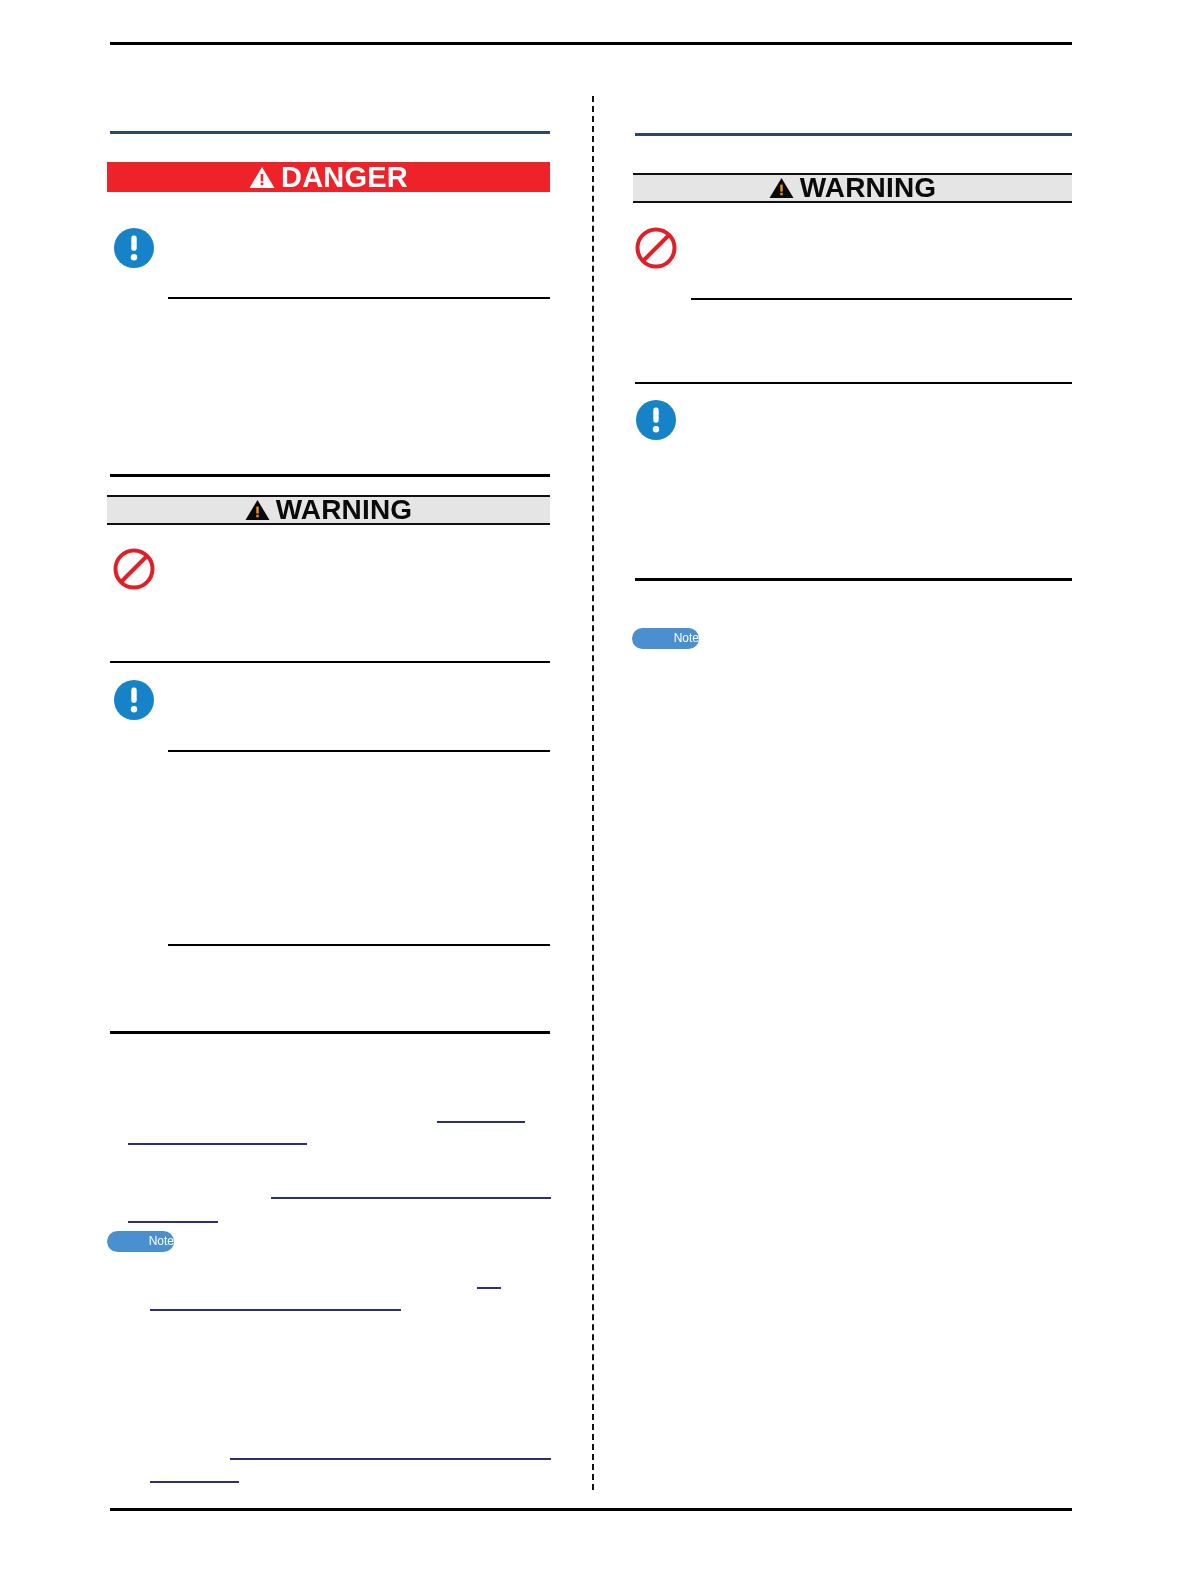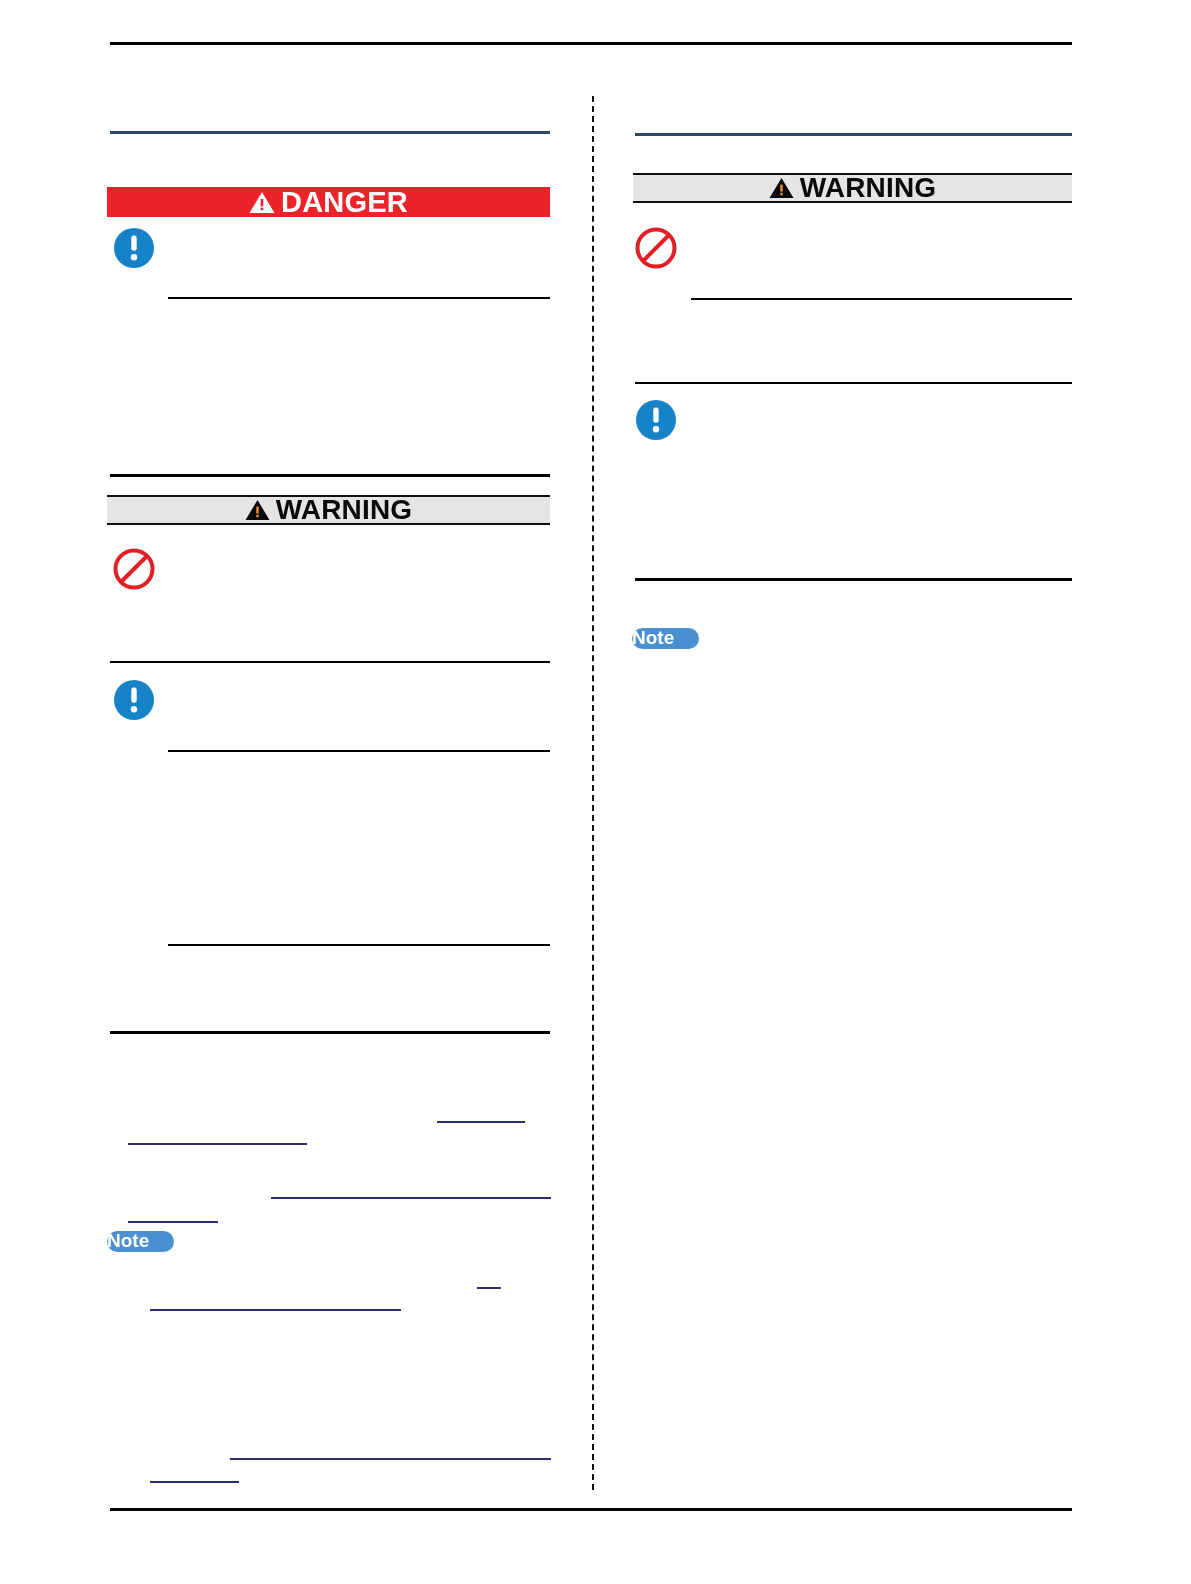--- a/index.html
+++ b/index.html
@@ -86,43 +86,43 @@
   .picto {
     position: absolute;
   }
 
   
   .note-pill {
     position: absolute;
     background: #4a90d0;
     border-radius: 11px;
     color: #ffffff;
-    font-weight: bold;
-    font-size: 19px;
+    font-weight: normal;
+    font-size: 12px;
     line-height: 1;
     display: flex;
     align-items: center;
-    justify-content: flex-start;
+    justify-content: flex-end;
     box-sizing: border-box;
     padding-bottom: 2px;
   }
 </style>
 </head>
 <body>
 
 <div id="page">
 
   <div class="rule-black" style="left:110px; top:42px; width:962px; height:3px;"></div>
   <div class="rule-black" style="left:110px; top:1508px; width:962px; height:3px;"></div>
 
   <div class="col-divider"></div>
 
   <div class="rule-navy" style="left:110px; top:131px; width:440px; height:3px;"></div>
 
-  <div class="alert-banner banner-danger" style="left:107px; top:187px; width:443px; height:30px;">
+  <div class="alert-banner banner-danger" style="left:107px; top:162px; width:443px; height:30px;">
     <span class="banner-tri">
       <svg width="26" height="23" viewBox="0 0 26 23" aria-hidden="true">
         <polygon points="13,1 25.5,22 0.5,22" fill="#ffffff"></polygon>
         <rect x="11.7" y="8" width="2.6" height="7.4" fill="#ee2229"></rect>
         <rect x="11.7" y="16.6" width="2.6" height="2.6" fill="#ee2229"></rect>
       </svg>
     </span>
     <span class="banner-label">DANGER</span>
   </div>
 

